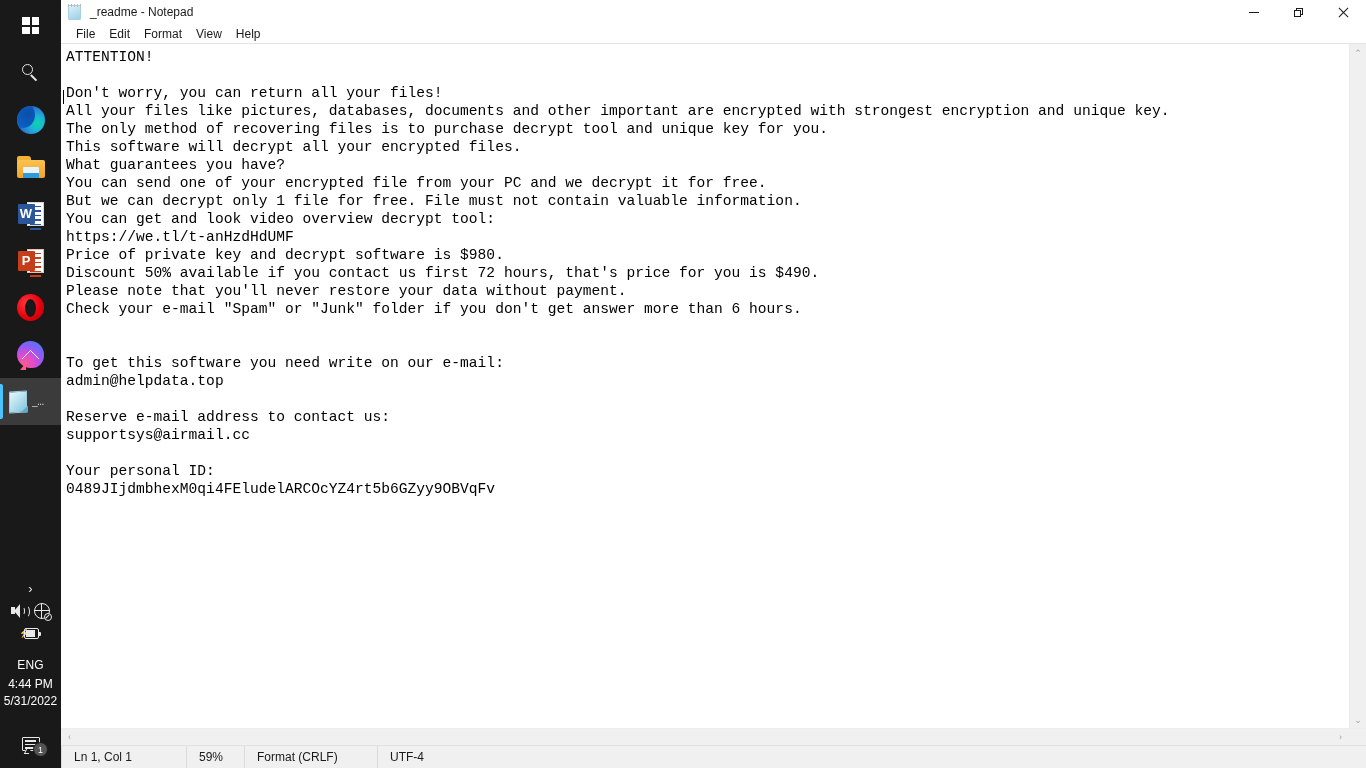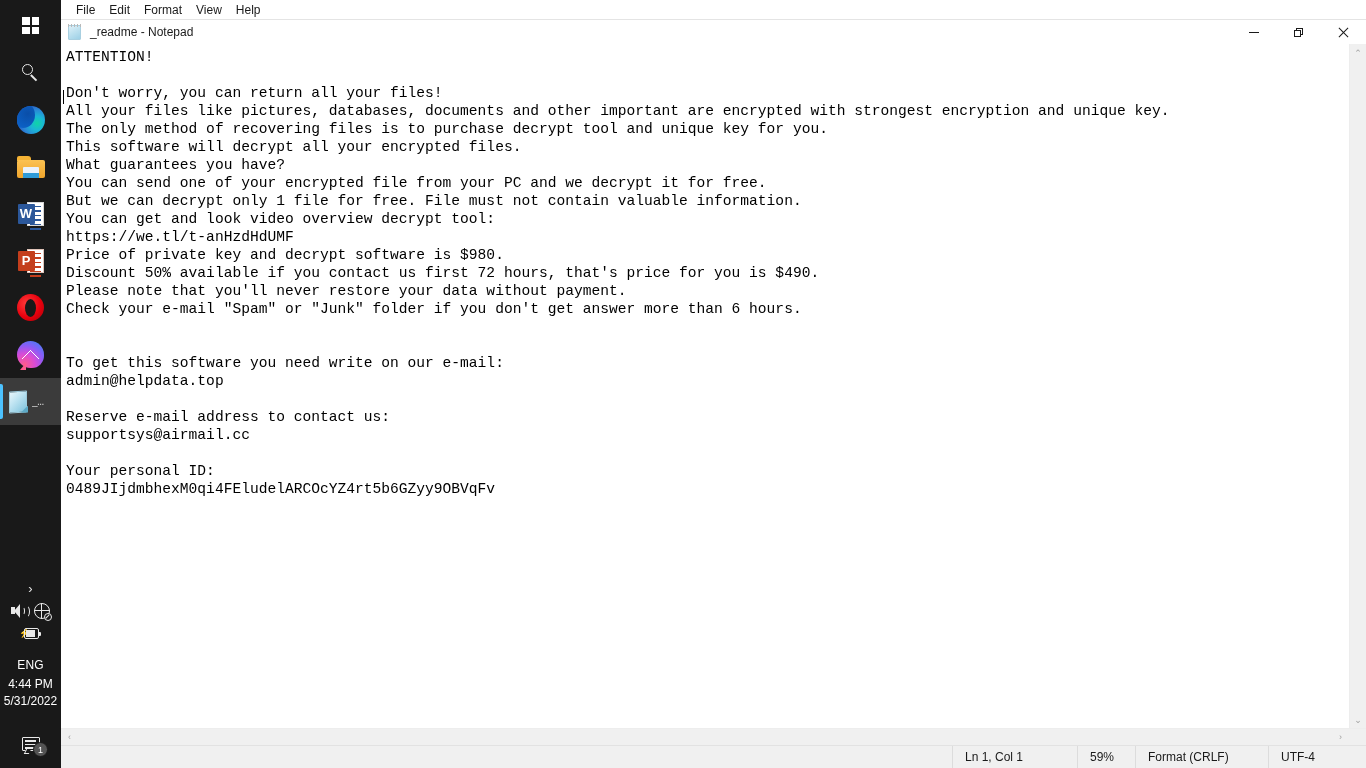--- a/index.html
+++ b/index.html
@@ -254,21 +254,21 @@
     border-top: 1px solid #ededed;
   }
   .sb-arrow-h { width: 17px; height: 17px; display: flex; align-items: center;
     justify-content: center; color: #a0a0a0; font-size: 9px; }
   .hb-track { flex: 1; height: 17px; }
   .corner { width: 17px; height: 17px; background: #f0f0f0; }
 
   
   #statusbar {
     height: 23px; background: #f0f0f0; display: flex; align-items: center;
-    justify-content: flex-end; flex: none; font-size: 12px; color: #1a1a1a;
+    justify-content: flex-start; flex: none; font-size: 12px; color: #1a1a1a;
     border-top: 1px solid #e2e2e2;
   }
   .st-cell { height: 23px; display: flex; align-items: center; padding-left: 12px;
     border-left: 1px solid #dcdcdc; }
   #st-ln { width: 125px; }
   #st-zoom { width: 58px; }
   #st-eol { width: 133px; }
   #st-enc { width: 98px; }
 </style>
 </head>
@@ -403,48 +403,48 @@
           <div class="tail2"></div>
         </div>
         <div class="badge">1</div>
       </div>
 
     </div>
   </div>
 
   <div id="window">
 
+    <div id="titlebar">
+      <div class="title-ic">
+        <div class="s1"></div>
+          <div class="s2"></div>
+      </div>
+      <div class="title-txt">_readme - Notepad</div>
+      <div class="wbtns">
+        <div class="wbtn">
+          <div class="gl-min"></div>
+        </div>
+        <div class="wbtn">
+          <div class="gl-max">
+            <div class="b"></div>
+              <div class="a"></div>
+          </div>
+        </div>
+        <div class="wbtn close">
+          <div class="gl-x"></div>
+        </div>
+      </div>
+    </div>
+
     <div id="menubar">
       <div class="menu-item">File</div>
       <div class="menu-item">Edit</div>
       <div class="menu-item">Format</div>
       <div class="menu-item">View</div>
       <div class="menu-item">Help</div>
-    </div>
-
-    <div id="titlebar">
-      <div class="title-ic">
-        <div class="s1"></div>
-          <div class="s2"></div>
-      </div>
-      <div class="title-txt">_readme - Notepad</div>
-      <div class="wbtns">
-        <div class="wbtn">
-          <div class="gl-min"></div>
-        </div>
-        <div class="wbtn">
-          <div class="gl-max">
-            <div class="b"></div>
-              <div class="a"></div>
-          </div>
-        </div>
-        <div class="wbtn close">
-          <div class="gl-x"></div>
-        </div>
-      </div>
     </div>
 
     <div id="editor-wrap">
       <div id="editor">
         <div id="caret"></div>
         <div id="text">ATTENTION!
 
 Don't worry, you can return all your files!
 All your files like pictures, databases, documents and other important are encrypted with strongest encryption and unique key.
 The only method of recovering files is to purchase decrypt tool and unique key for you.

